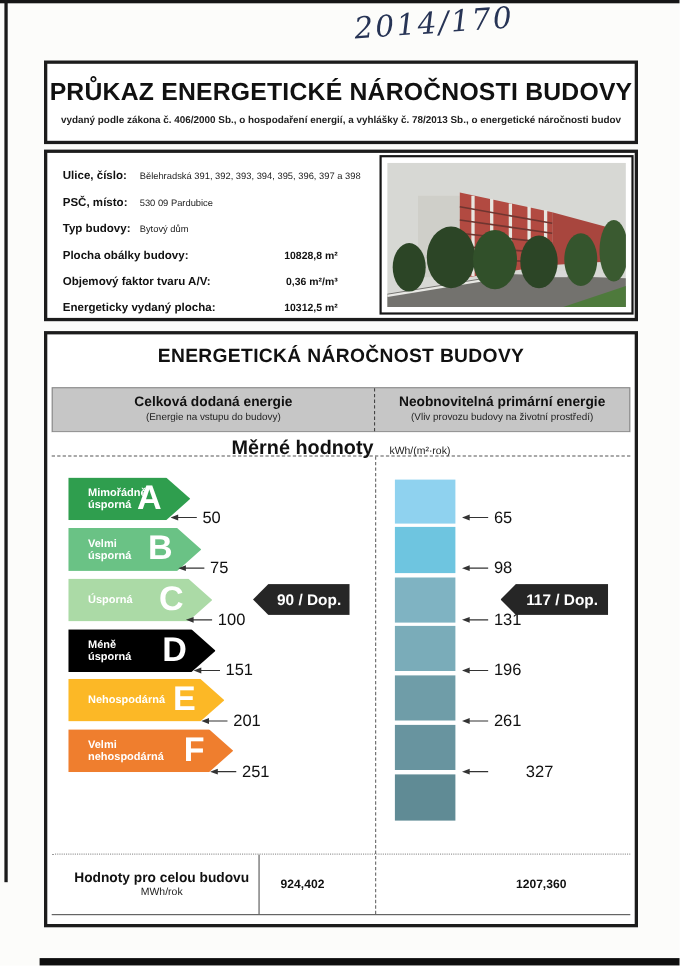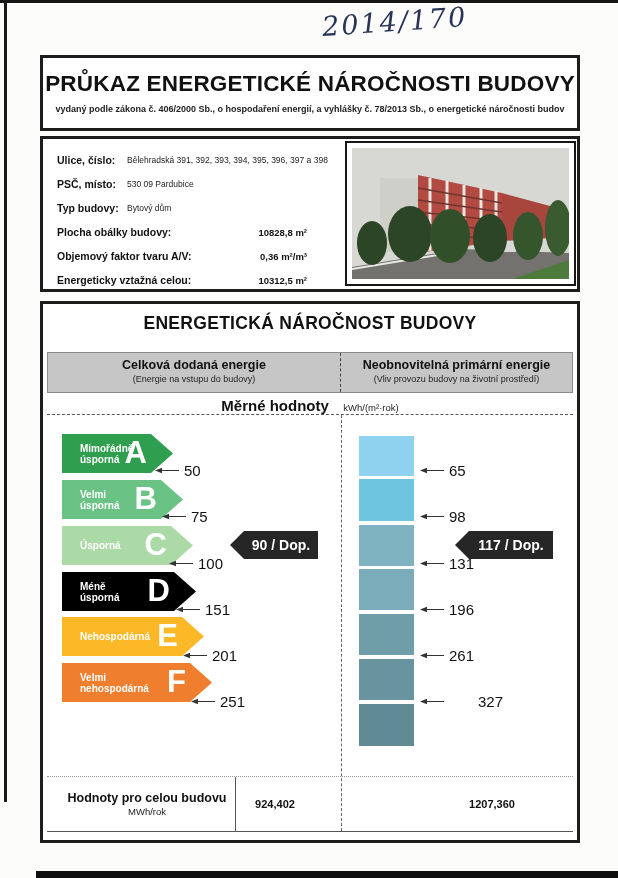--- a/index.html
+++ b/index.html
@@ -40,21 +40,21 @@
     font-size:17.5px; font-weight:bold; color:#111; letter-spacing:0.3px; }
   .en-headers { position:absolute; left:4px; top:48px; width:526px; height:41px;
     background:#c6c6c6; border:1px solid #8a8a8a; display:flex; }
   .en-headers .cell { padding-top:5px; text-align:center; }
   .en-headers .cell.l { width:293px; border-right:1px dashed #444; }
   .en-headers .cell.r { flex:1; }
   .en-headers .ht { font-size:12.5px; font-weight:bold; color:#111; }
   .en-headers .hs { font-size:9px; color:#222; margin-top:2px; }
   .en-units { position:absolute; left:4px; top:89px; width:526px; height:22px; background:#fff;
     text-align:center; padding-top:4px; border-bottom:1px dashed #555; }
-  .en-units .u1 { font-size:15px; font-weight:bold; color:#111; }
+  .en-units .u1 { font-size:18px; font-weight:bold; color:#111; }
   .en-units .u2 { font-size:9.5px; color:#222; margin-left:10px; }
   .v-divider { position:absolute; left:298px; top:111px; height:416px; width:0;
     border-left:1px dashed #666; }
 
   
   .cls-arrow { position:absolute; left:19px; display:flex; align-items:center;
     clip-path: polygon(0 0, calc(100% - 22px) 0, 100% 50%, calc(100% - 22px) 100%, 0 100%); }
   .cls-arrow .txt { padding-left:18px; width:84px; font-size:10px; font-weight:bold;
     color:#fff; line-height:11px; }
   .cls-arrow .letter { position:absolute; right:26px; top:50%; transform:translateY(-54%);
@@ -133,21 +133,21 @@
       </div>
       <div class="info-row wide">
         <span class="lbl">Plocha obálky budovy:</span>
         <span class="val-num">10828,8 m²</span>
       </div>
       <div class="info-row wide">
         <span class="lbl">Objemový faktor tvaru A/V:</span>
         <span class="val-num">0,36 m²/m³</span>
       </div>
       <div class="info-row wide">
-        <span class="lbl">Energeticky vztažná celou:</span>
+        <span class="lbl">Energeticky vydaný plocha:</span>
         <span class="val-num">10312,5 m²</span>
       </div>
     </div>
 
     <div class="photo-frame">
       <svg viewBox="0 0 217 131">
         <rect width="217" height="131" fill="#d7d8d4"></rect>
         <rect x="28" y="30" width="38" height="74" fill="#cfcfc9"></rect>
         <polygon points="66,27 150,45 150,93 66,105" fill="#b24a41"></polygon>
         <polygon points="150,45 198,58 198,90 150,93" fill="#a8463e"></polygon>

